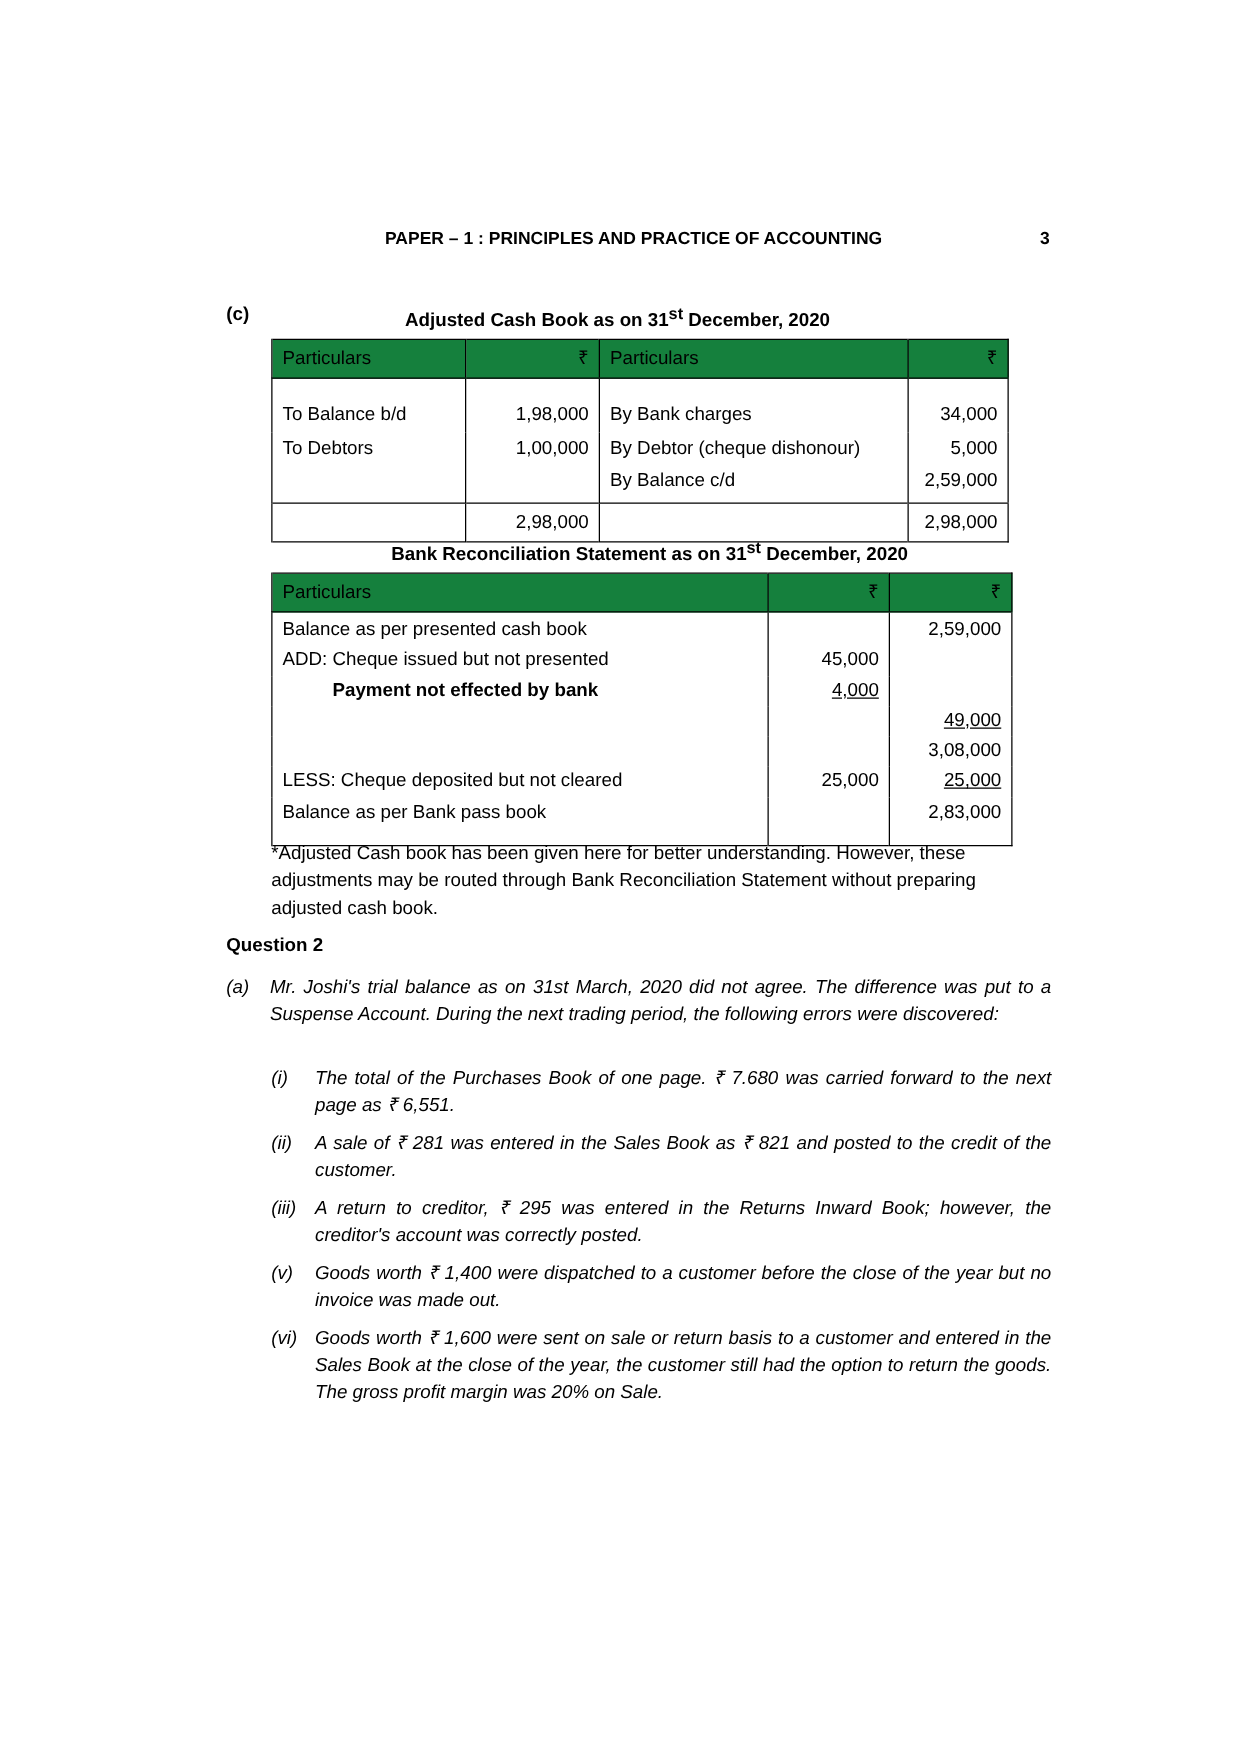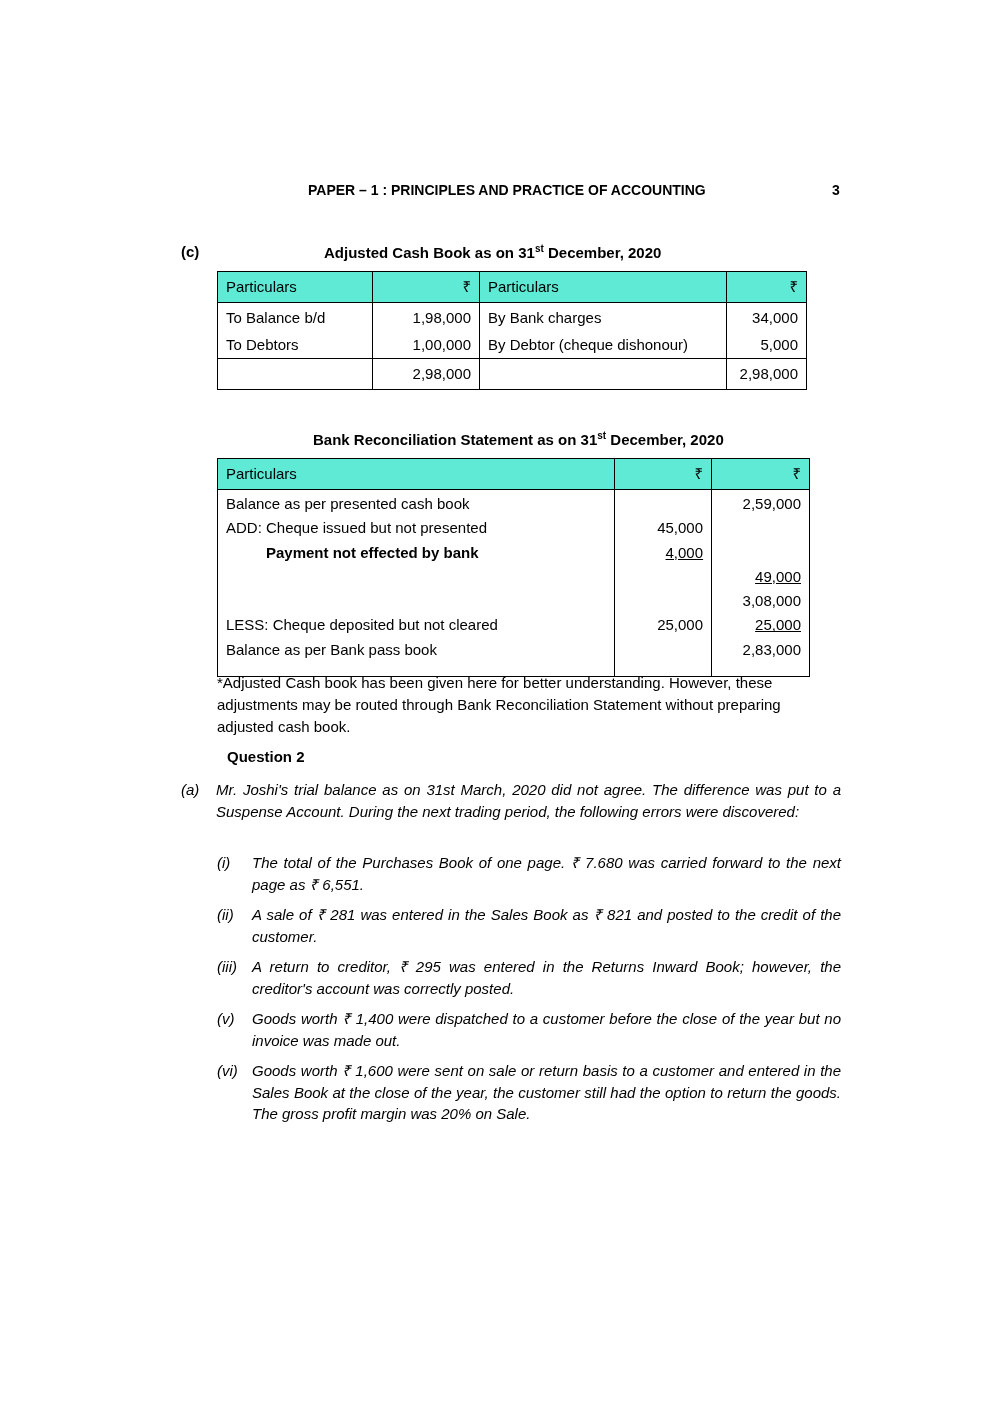--- a/index.html
+++ b/index.html
@@ -3,48 +3,48 @@
 <meta charset="utf-8">
 <style>
   html, body { margin: 0; padding: 0; background: #ffffff; }
   body { width: 992px; height: 1403px; position: relative; color: #000; font-family: "Liberation Sans", sans-serif; }
   .page-header { position: absolute; top: 182px; left: 0; width: 828px; height: 20px; }
   .running-title { position: absolute; left: 308px; top: 0; font-size: 14px; font-weight: bold; }
   .page-number { position: absolute; left: 832px; top: 0; font-size: 14px; font-weight: bold; }
 
   .sec-label { position: absolute; left: 181px; top: 243px; font-size: 15px; font-weight: bold; }
   .caption { position: absolute; font-size: 15px; font-weight: bold; white-space: nowrap; }
-  .caption sup { font-size: 10px; }
+  .caption sup { font-size: 13px; }
   .cap1 { left: 324px; top: 243px; }
   .cap2 { left: 313px; top: 430px; }
 
   table { border-collapse: collapse; position: absolute; font-size: 15px; }
   td, th { padding: 0 8px; font-weight: normal; vertical-align: top; }
-  th { background: #5eead4; text-align: left; height: 30px; line-height: 30px; border-bottom: 1.5px solid #000; }
+  th { background: #15803d; text-align: left; height: 30px; line-height: 30px; border-bottom: 1.5px solid #000; }
   .num { text-align: right; }
 
   
   .cashbook { left: 217px; top: 271px; width: 590px; border: 1.5px solid #000; }
   .cashbook td, .cashbook th { border-left: 1.5px solid #000; }
   .cashbook .body td { line-height: 26.5px; }
-  .cashbook .body-first td { padding-top: 2px; }
+  .cashbook .body-first td { padding-top: 16px; }
   .cashbook .body-last td { padding-bottom: 3px; }
   .cashbook .total td { border-top: 1.5px solid #000; height: 30px; line-height: 30px; }
 
   
   .brs { left: 217px; top: 458px; width: 593px; border: 1.5px solid #000; }
   .brs td, .brs th { border-left: 1.5px solid #000; }
   .brs td { line-height: 24.3px; }
   .brs .first td { padding-top: 2px; }
   .brs .last td { padding-bottom: 14px; }
   .u { text-decoration: underline; margin-left: 12px; }
   .indent { padding-left: 48px; font-weight: bold; }
 
   .note { position: absolute; left: 217px; top: 672px; width: 600px; font-size: 15px; line-height: 22px; }
-  .q-title { position: absolute; left: 181px; top: 748px; font-size: 15px; font-weight: bold; margin-left: 46px; }
+  .q-title { position: absolute; left: 181px; top: 748px; font-size: 15px; font-weight: bold; }
   .q-a { position: absolute; left: 181px; top: 779px; width: 660px; font-size: 15px; font-style: italic; line-height: 21.5px; }
   .q-a .lbl { position: absolute; left: 0; top: 0; }
   .q-a .txt { margin-left: 35px; text-align: justify; }
   .items { position: absolute; left: 217px; width: 624px; font-size: 15px; font-style: italic; line-height: 21.5px; }
   .item { position: relative; margin-bottom: 9px; }
   .item .lbl { position: absolute; left: 0; top: 0; }
   .item .txt { margin-left: 35px; text-align: justify; }
 </style>
 </head>
 <body>
@@ -75,20 +75,26 @@
     <td>To Balance b/d</td>
     <td class="num">1,98,000</td>
     <td>By Bank charges</td>
     <td class="num">34,000</td>
   </tr>
   <tr class="body">
     <td>To Debtors</td>
     <td class="num">1,00,000</td>
     <td>By Debtor (cheque dishonour)</td>
     <td class="num">5,000</td>
+  </tr>
+  <tr class="body body-last">
+    <td></td>
+    <td class="num"></td>
+    <td>By Balance c/d</td>
+    <td class="num">2,59,000</td>
   </tr>
   <tr class="total">
     <td></td>
     <td class="num">2,98,000</td>
     <td></td>
     <td class="num">2,98,000</td>
   </tr>
 </tbody>
   </table>
 

